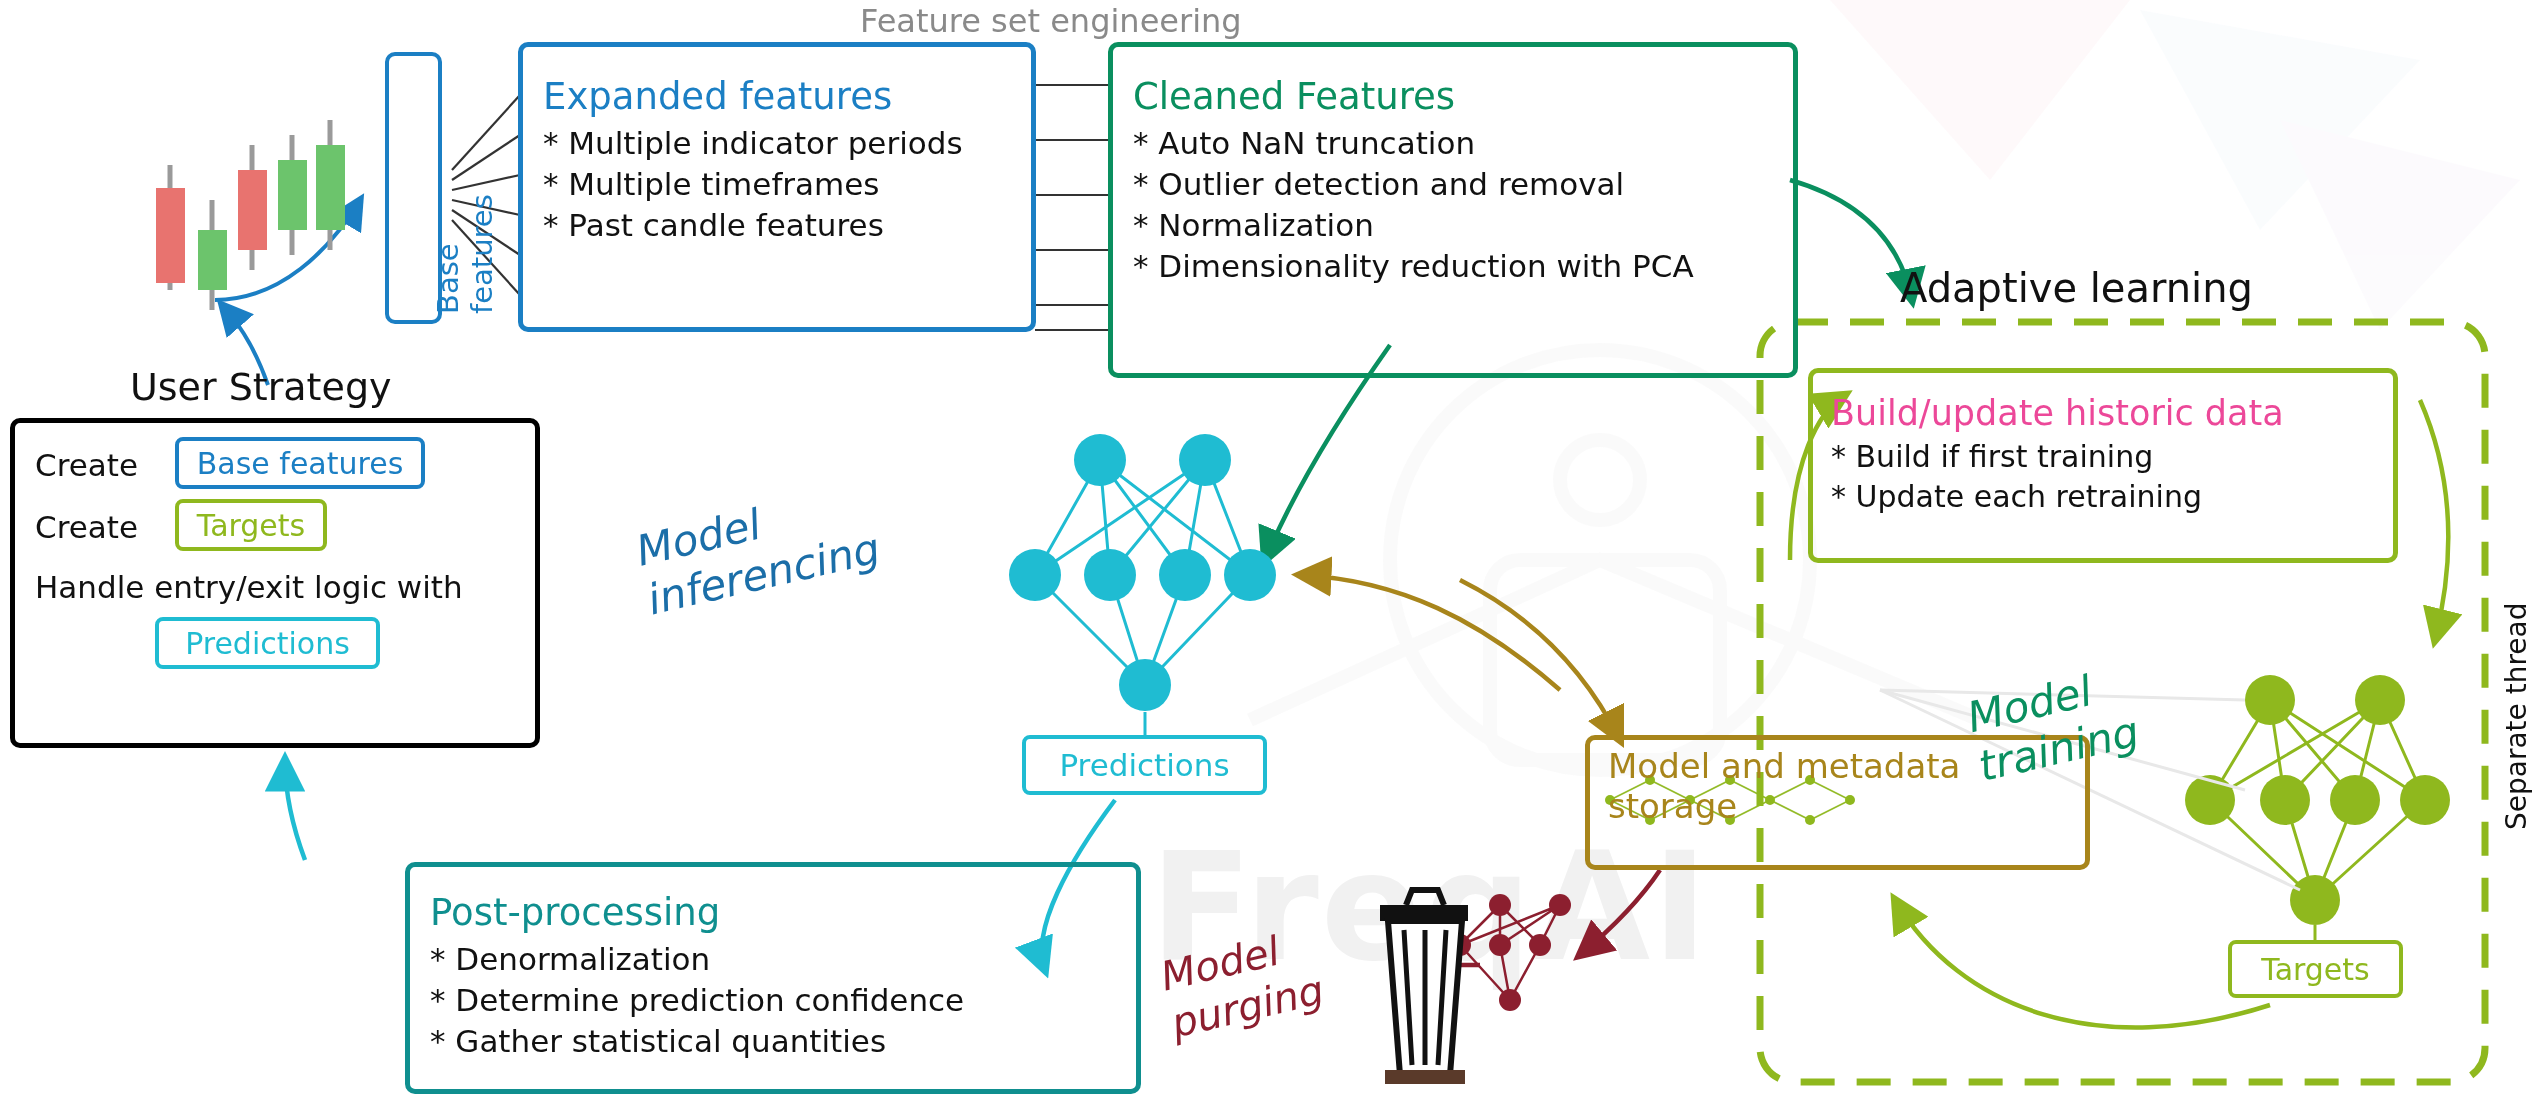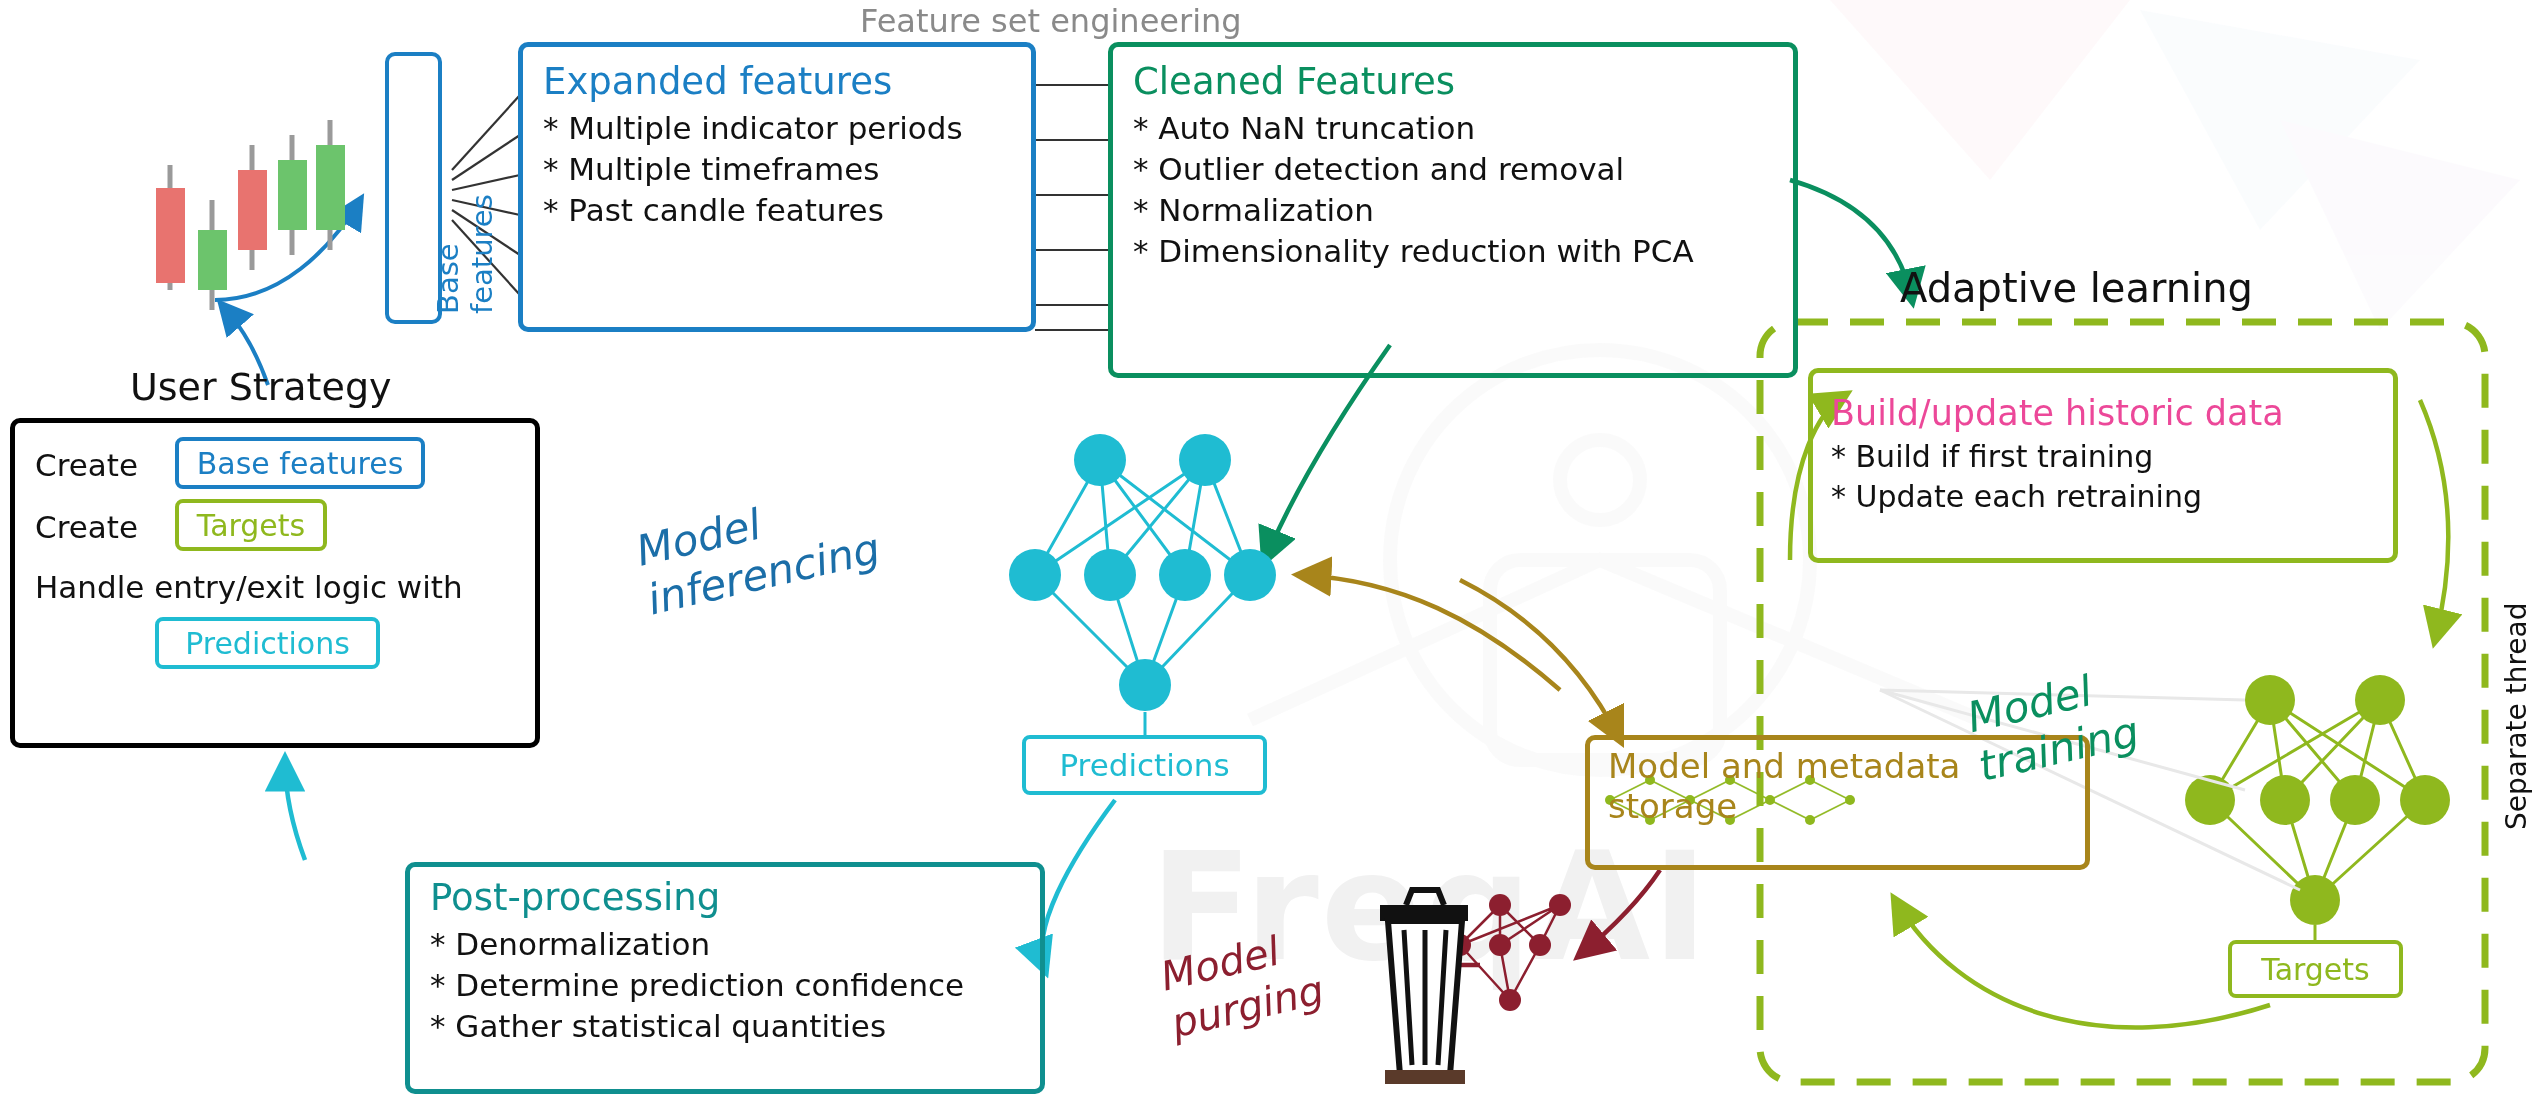--- a/index.html
+++ b/index.html
@@ -27,20 +27,21 @@
   .box {
     position: absolute;
     box-sizing: border-box;
     border-radius: 10px;
     background: rgba(255,255,255,0.0);
   }
   .box-title {
     font-size: 37px;
     line-height: 1.15;
     white-space: nowrap;
+    margin-top: 15px;
   }
   .box-list {
     font-size: 31px;
     line-height: 1.33;
     color: #111111;
     margin-top: 4px;
   }
   .box-list div { white-space: nowrap; }
   .pill {
     position: absolute;
@@ -296,21 +297,21 @@
     </div>
   </div>
 
   <div class="plain-label italic" style="left:640px; top:500px; font-size:42px; color:#1b6ea8; transform:rotate(-13deg); line-height:1.2;">
     <span style="white-space:pre-line;">Model
 inferencing</span>
   </div>
 
   <div class="pill" style="left:1022px; top:735px; width:245px; height:60px; border:4px solid #1fbcd2; color:#1fbcd2; font-size:31px;">Predictions</div>
 
-  <div class="box" style="left:405px; top:862px; width:640px; height:232px; border:5px solid #0f8f8f; padding:10px 20px;">
+  <div class="box" style="left:405px; top:862px; width:736px; height:232px; border:5px solid #0f8f8f; padding:10px 20px;">
     <div class="box-title" style="color:#0f8f8f;">Post-processing</div>
     <div class="box-list">
       <div>* Denormalization</div>
       <div>* Determine prediction confidence</div>
       <div>* Gather statistical quantities</div>
     </div>
   </div>
 
   <div class="plain-label italic" style="left:1165px; top:935px; font-size:40px; color:#8c1f2f; transform:rotate(-13deg); line-height:1.2; white-space:pre-line;">Model
 purging</div>

